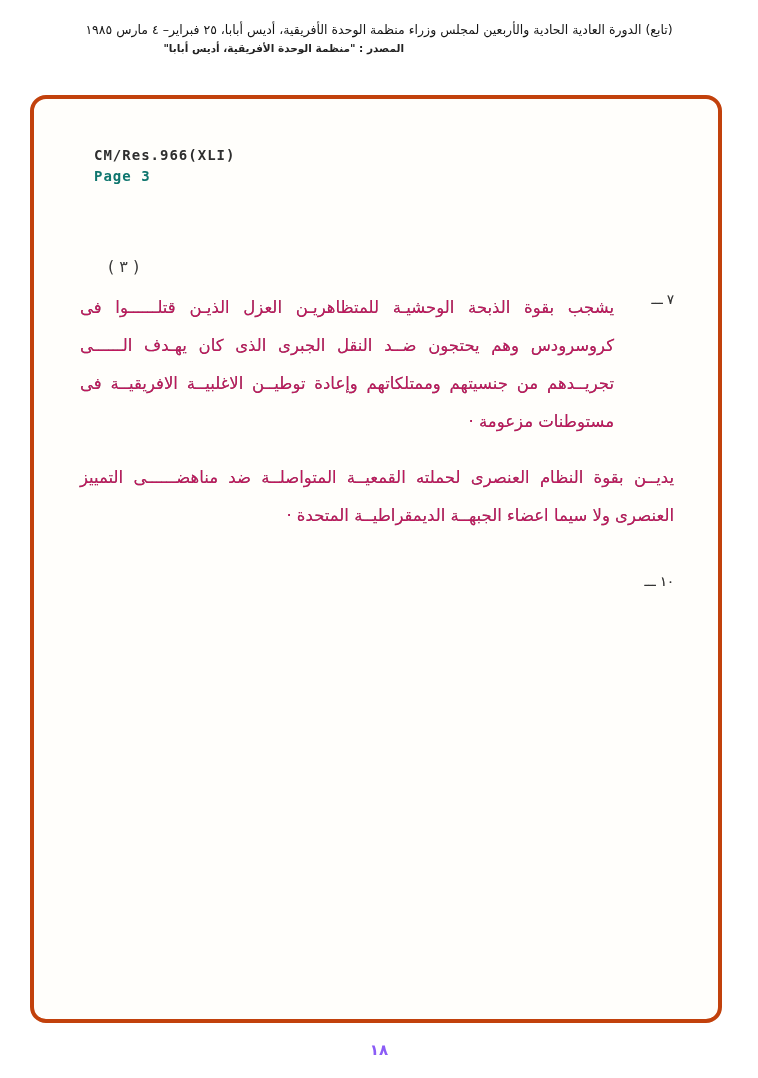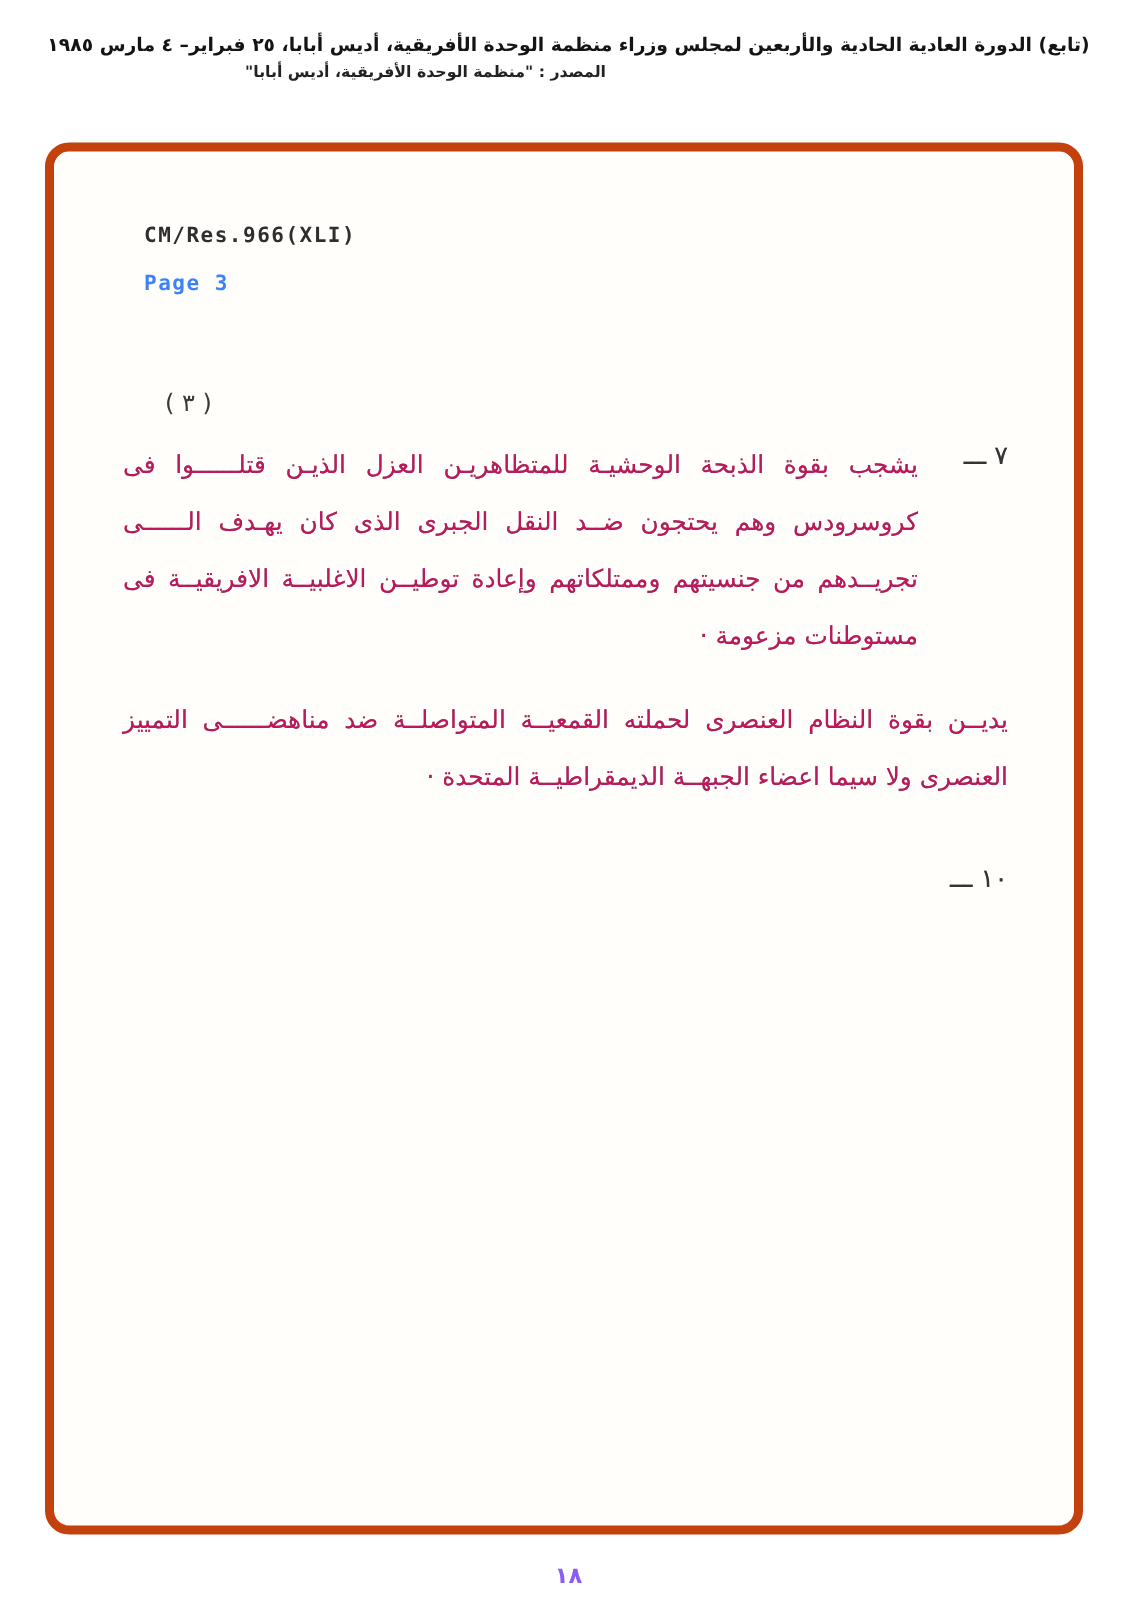--- a/index.html
+++ b/index.html
@@ -20,21 +20,21 @@
   .top-header {
     position: absolute;
     top: 22px;
     left: 14px;
     right: 14px;
   }
   .header-line1 {
     direction: rtl;
     text-align: center;
     font-size: 12.5px;
-    font-weight: bold;
+    font-weight: normal;
     color: #141414;
     white-space: nowrap;
     letter-spacing: 0.2px;
   }
   .header-line2 {
     direction: rtl;
     text-align: right;
     padding-right: 340px;
     margin-top: 5px;
     font-size: 10.5px;
@@ -42,21 +42,21 @@
     color: #222222;
   }
 
   
   .scan-frame {
     position: absolute;
     left: 30px;
     top: 95px;
     width: 692px;
     height: 928px;
-    border: 6px solid #c2410c;
+    border: 4px solid #c2410c;
     border-radius: 16px;
     background: #fffefb;
     box-sizing: border-box;
   }
   .scan-inner {
     position: relative;
     width: 100%;
     height: 100%;
     color: #3a3a3a;
   }
@@ -67,26 +67,26 @@
     top: 48px;
     font-family: "DejaVu Sans Mono", monospace;
     font-size: 14px;
     font-weight: bold;
     letter-spacing: 1px;
     color: #2e2e2e;
   }
   .doc-page-label {
     position: absolute;
     left: 60px;
-    top: 80px;
+    top: 69px;
     font-family: "DejaVu Sans Mono", monospace;
     font-size: 14px;
     font-weight: bold;
     letter-spacing: 1px;
-    color: #3b82f6;
+    color: #0f766e;
   }
   .section-marker {
     position: absolute;
     left: 74px;
     top: 158px;
     direction: rtl;
     font-size: 16px;
     color: #3a3a3a;
     letter-spacing: 2px;
   }
@@ -101,21 +101,21 @@
   }
   .para {
     display: flex;
     direction: rtl;
     gap: 14px;
     margin-bottom: 18px;
   }
   .para-number {
     flex: 0 0 46px;
     width: 46px;
-    font-size: 17px;
+    font-size: 13px;
     color: #353535;
     white-space: nowrap;
     padding-top: 3px;
     text-shadow: 0 0 0.4px rgba(0,0,0,.5);
   }
   .para-text {
     flex: 1;
     font-size: 16.5px;
     line-height: 2.3;
     text-align: justify;

